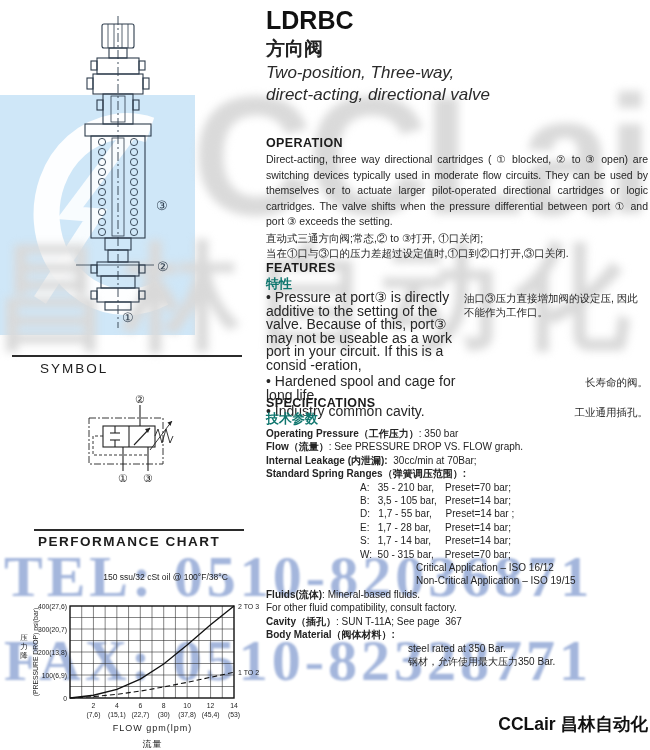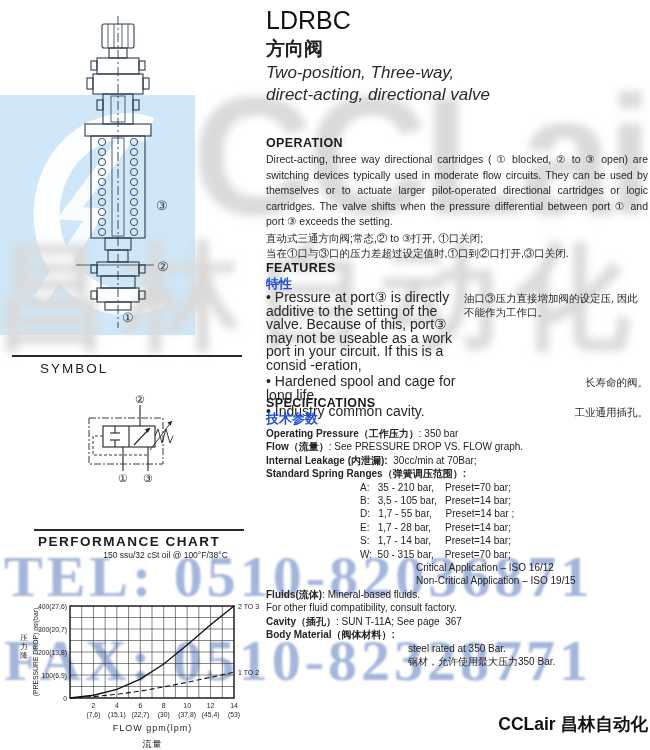--- a/index.html
+++ b/index.html
@@ -25,25 +25,25 @@
   svg .grid{stroke:#333;stroke-width:0.6;}
   svg .frame{stroke:#111;stroke-width:1.4;fill:none;}
   svg .curve{fill:none;stroke:#111;stroke-width:1.3;}
   svg .curve.dashed{stroke-dasharray:5 3;stroke-width:1.1;}
   svg .tick{font-family:"Liberation Sans",sans-serif;font-size:6.8px;fill:#1d1d1d;text-anchor:middle;}
   svg .ytick{text-anchor:end;}
   svg .slabel{font-family:"Liberation Sans",sans-serif;font-size:7px;fill:#1d1d1d;}
   svg .yax{font-family:"Liberation Sans",sans-serif;font-size:6.8px;fill:#1d1d1d;text-anchor:middle;}
   svg .yaxcn{font-family:"Liberation Sans",sans-serif;font-size:7.5px;fill:#1d1d1d;text-anchor:middle;}
   
-  .model{font-size:25px;font-weight:normal;color:#111;}
+  .model{font-size:25px;font-weight:bold;color:#111;}
   .name-cn{font-size:19px;font-weight:bold;color:#222;margin-top:2px;}
   .subtitle{font-size:17px;color:#2a2a2a;line-height:1.32;}
   .h-small{font-size:12.5px;font-weight:bold;color:#1b1b1b;letter-spacing:.4px;}
-  .h-cn{font-size:13px;font-weight:bold;color:#1d4ed8;margin-top:1px;}
+  .h-cn{font-size:13px;font-weight:bold;color:#0f766e;margin-top:1px;}
   .body-txt{font-size:10.5px;line-height:15.5px;text-align:justify;color:#262626;}
   .cn-line{font-size:10.5px;line-height:14px;color:#262626;}
   .feature-row{display:flex;justify-content:space-between;margin-bottom:3px;}
   .feature-row .fen{width:190px;font-size:14px;line-height:13.5px;color:#262626;}
   .feature-row .fcn{width:184px;font-size:10.5px;line-height:14px;color:#262626;}
   .feature-row:nth-child(2) .fcn,.feature-row:nth-child(3) .fcn{text-align:right;}
   .spec-line{font-size:10px;line-height:13.4px;color:#242424;white-space:pre-wrap;}
   .spec-line .slbl{font-weight:bold;}
   .ind0{padding-left:0;} .ind2{padding-left:94px;} .ind3{padding-left:150px;} .ind4{padding-left:142px;}
   .footer-brand{font-size:17.5px;font-weight:bold;color:#111;text-align:right;}
@@ -154,21 +154,21 @@
         <text x="62" y="11">②</text>
         <text x="45" y="90">①</text>
         <text x="70" y="90">③</text>
       </g>
     </svg>
   </div>
 
   <div class="abs divider" style="left:34px;top:529px;width:210px;"></div>
   <div class="abs sec-head" style="left:38px;top:534px;">PERFORMANCE  CHART</div>
 
-  <div class="abs chart-title" style="left:78px;top:550px;width:175px;">150 ssu/32 cSt oil @ 100°F/38°C</div>
+  <div class="abs chart-title" style="left:78px;top:572px;width:175px;">150 ssu/32 cSt oil @ 100°F/38°C</div>
 
   <div class="abs" style="left:16px;top:596px;">
     <svg id="perf-chart" width="250" height="150" viewBox="0 0 250 150">
         <line x1="65.71428571428571" y1="10" x2="65.71428571428571" y2="102" class="grid"></line>
         <line x1="77.42857142857143" y1="10" x2="77.42857142857143" y2="102" class="grid"></line>
         <line x1="89.14285714285714" y1="10" x2="89.14285714285714" y2="102" class="grid"></line>
         <line x1="100.85714285714286" y1="10" x2="100.85714285714286" y2="102" class="grid"></line>
         <line x1="112.57142857142857" y1="10" x2="112.57142857142857" y2="102" class="grid"></line>
         <line x1="124.28571428571428" y1="10" x2="124.28571428571428" y2="102" class="grid"></line>
         <line x1="136" y1="10" x2="136" y2="102" class="grid"></line>

